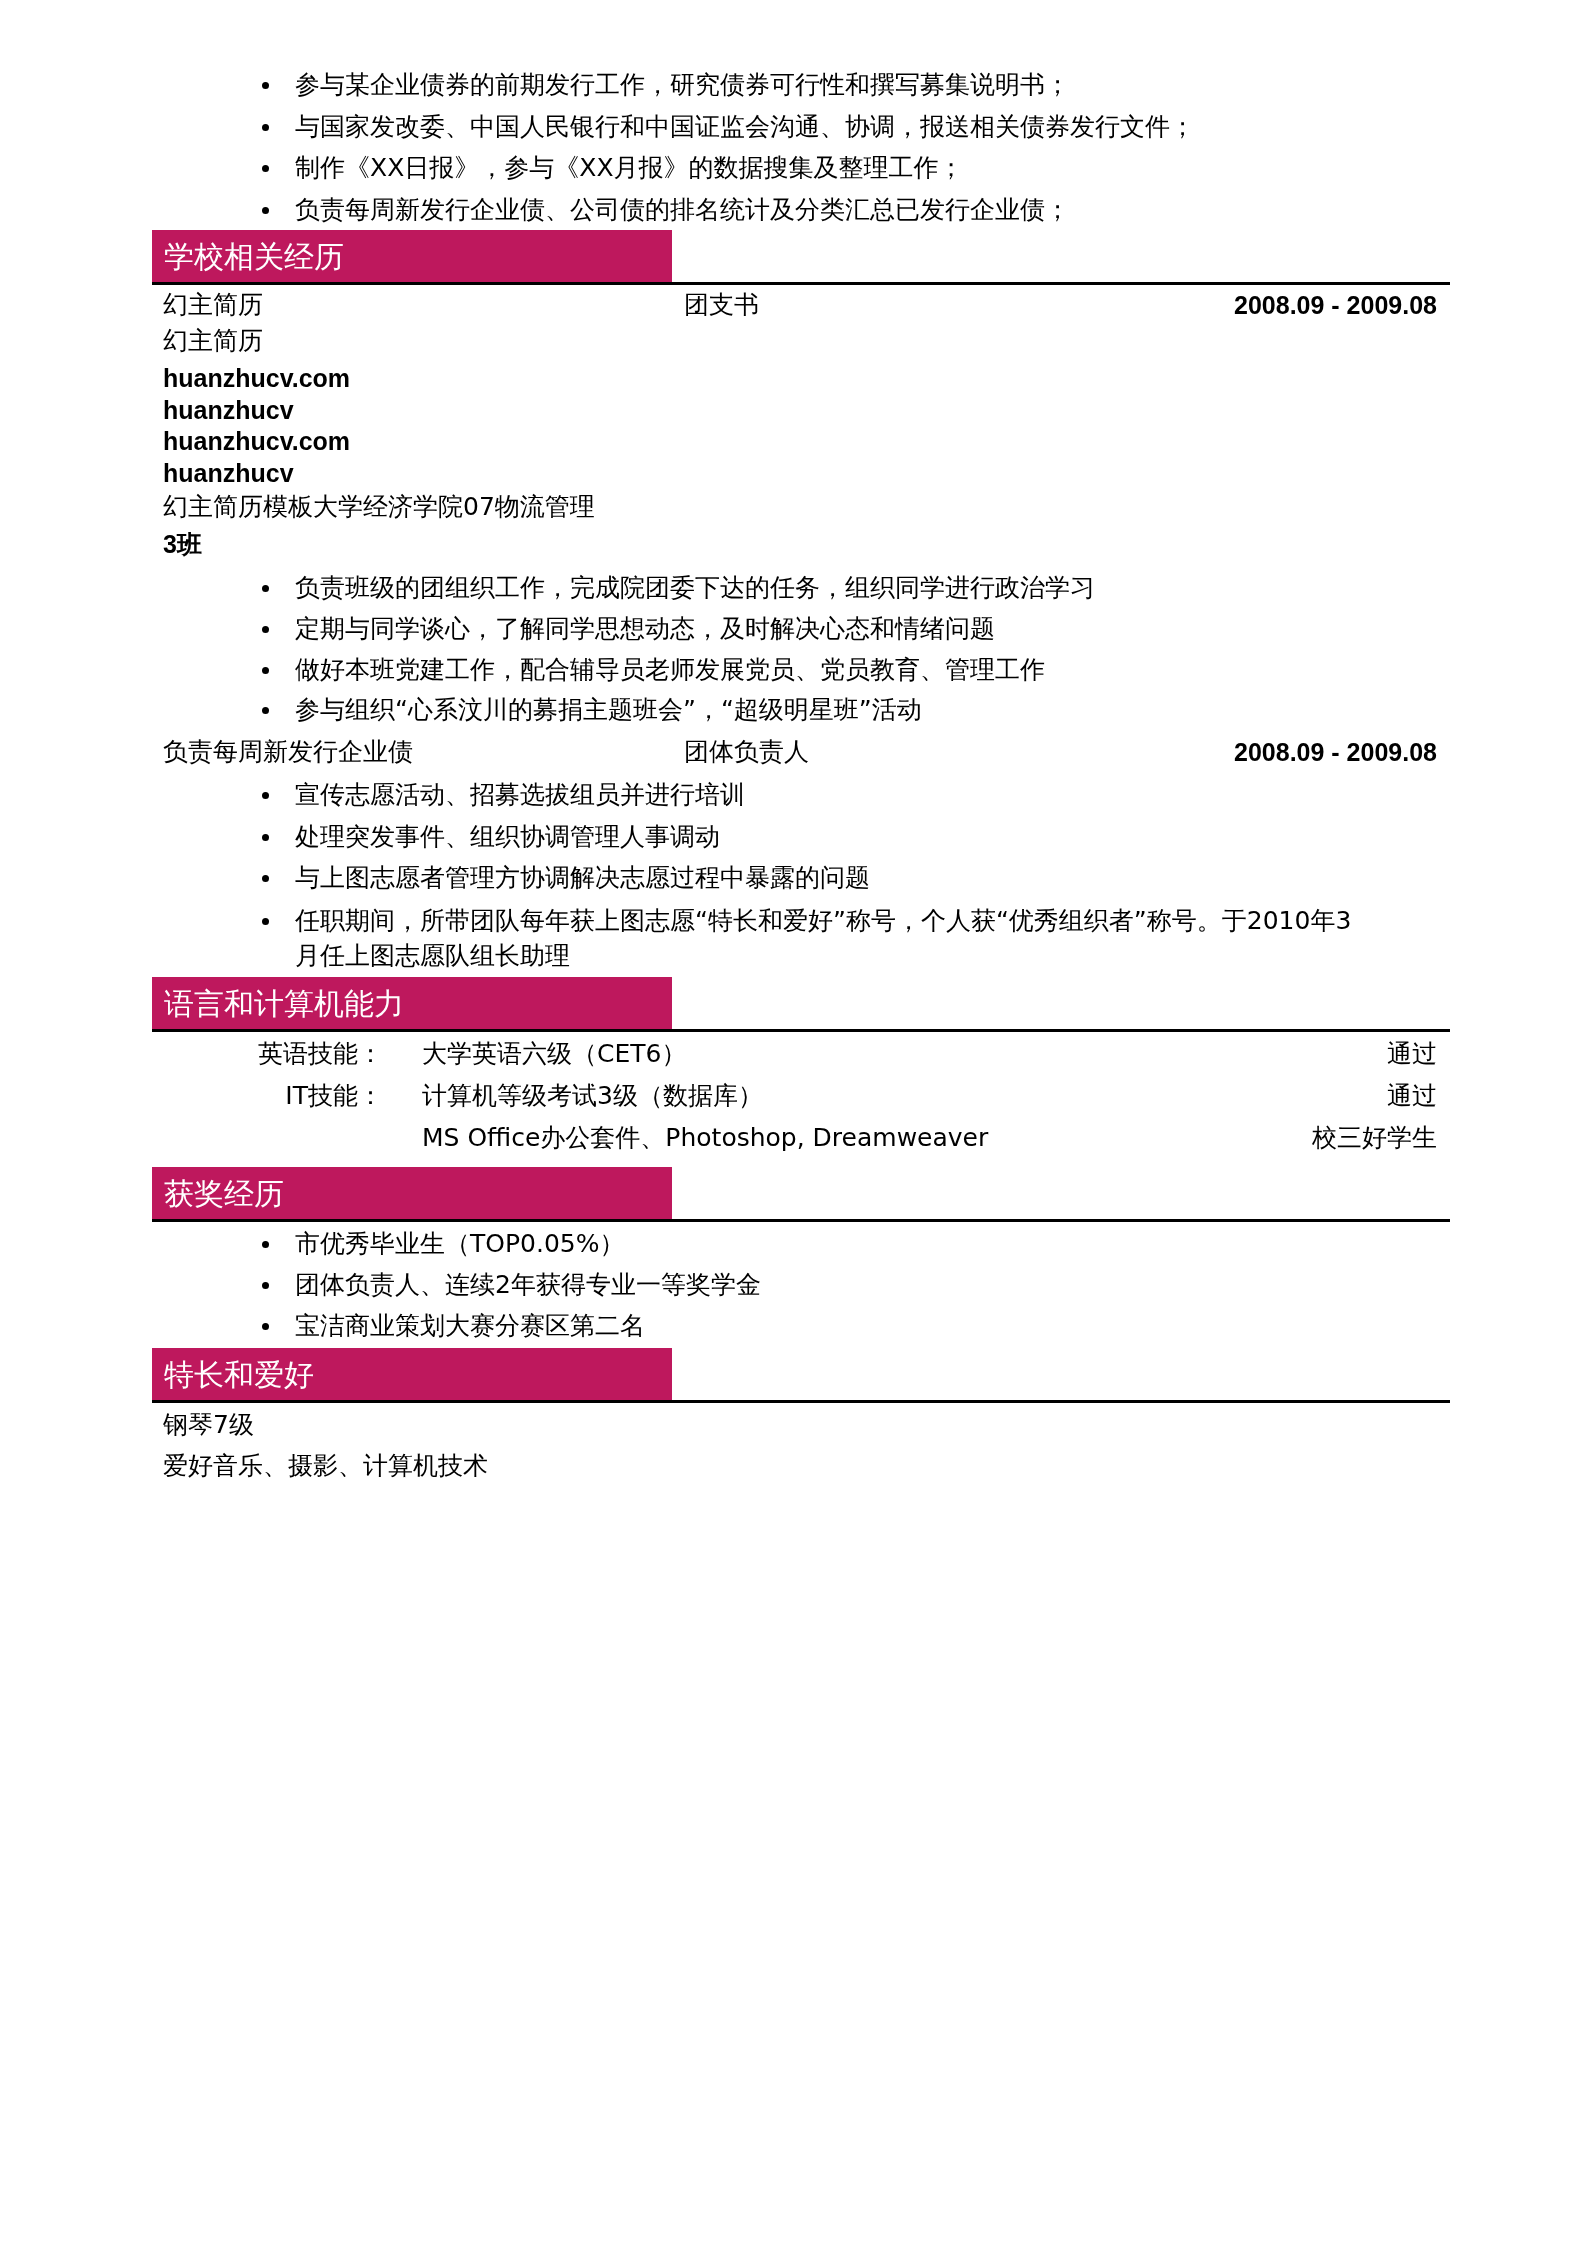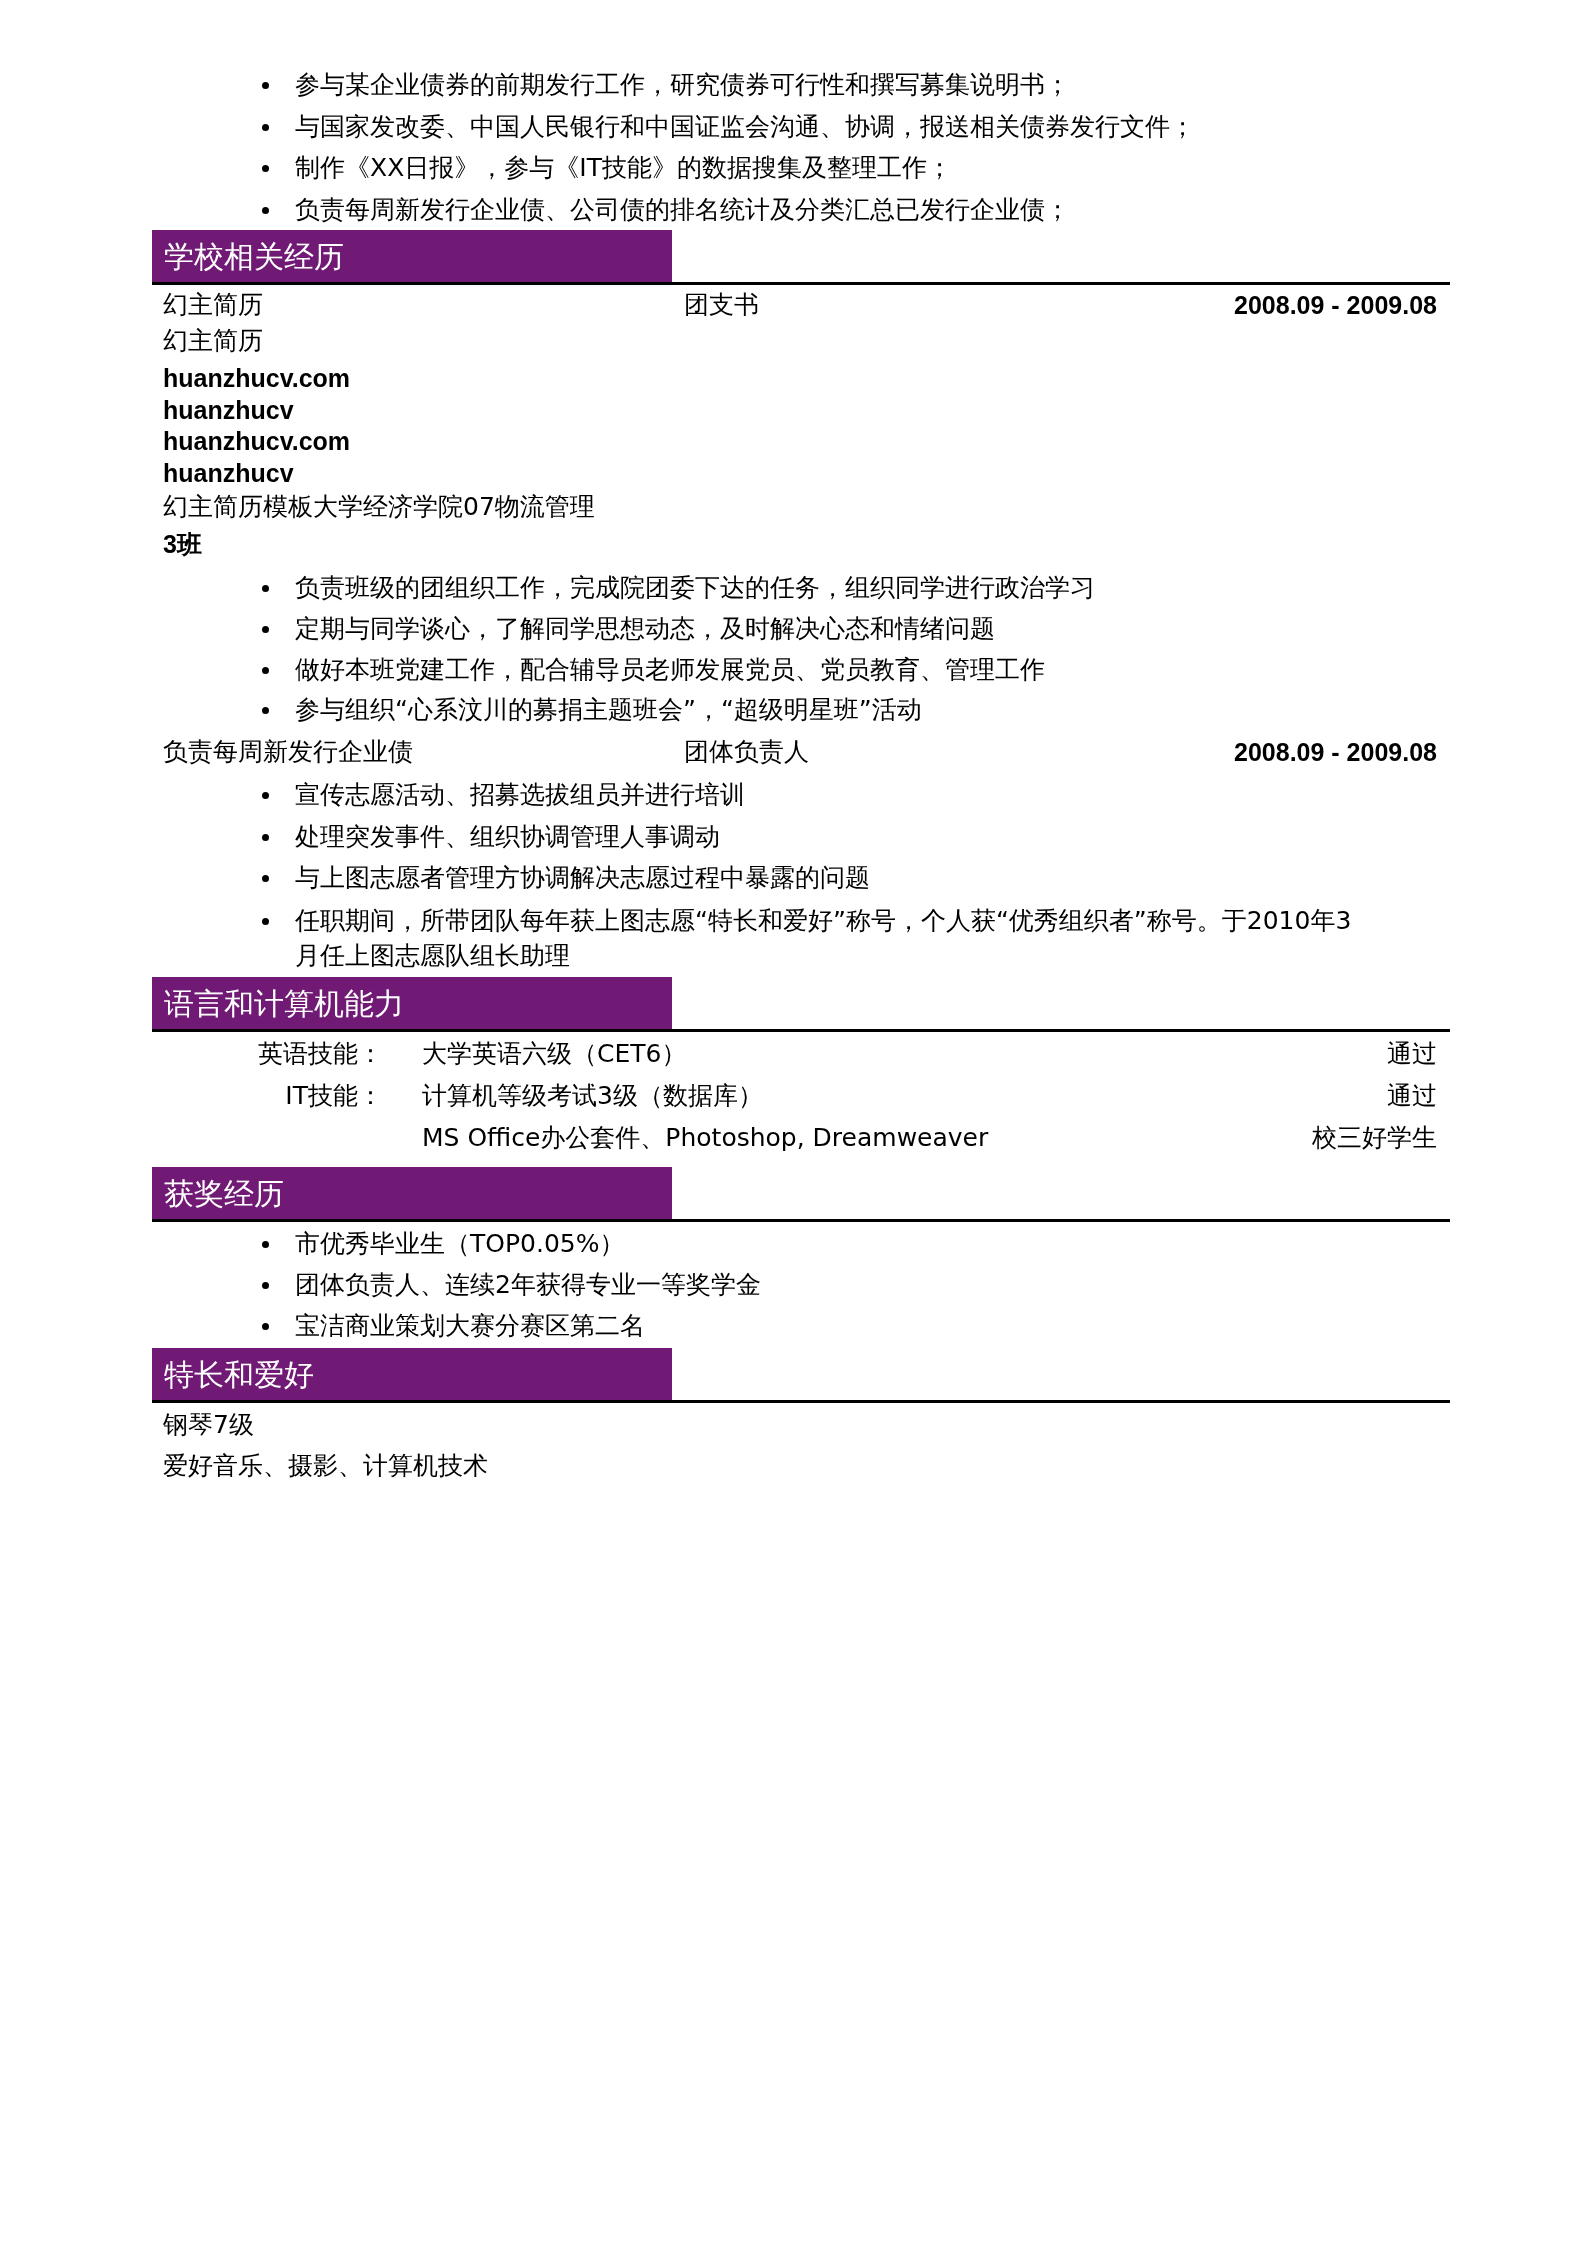--- a/index.html
+++ b/index.html
@@ -2,35 +2,35 @@
 <html><head>
 <meta charset="utf-8">
 <style>
   html, body { margin:0; padding:0; background:#ffffff; }
   body { width:1587px; height:2244px; position:relative; overflow:hidden;
          font-family:"DejaVu Sans", "Liberation Sans", sans-serif; color:#000; }
   .abs { position:absolute; white-space:nowrap; }
   .txt { font-size:25px; line-height:30px; }
   .bold { font-weight:bold; font-family:"Liberation Sans", sans-serif;text-align:right; }
   .bullet-dot { position:absolute; width:7px; height:7px; border-radius:50%; background:#000; }
-  .section-head { position:absolute; left:152px; width:520px; height:54px; background:#701a75; }
+  .section-head { position:absolute; left:152px; width:520px; height:54px; background:#be185d; }
   .section-head span { position:absolute; left:12px; top:9px; color:#fff; font-size:30px; line-height:36px; white-space:nowrap; }
   .section-rule { position:absolute; left:152px; width:1298px; height:3px; background:#000; }
   .right { text-align:right; }
 </style>
 </head>
 <body>
 
 <div>
   <div class="bullet-dot" style="left:262px;top:82px;"></div>
   <div class="abs txt" style="left:295px;top:70px;">参与某企业债券的前期发行工作，研究债券可行性和撰写募集说明书；</div>
   <div class="bullet-dot" style="left:262px;top:124px;"></div>
   <div class="abs txt" style="left:295px;top:112px;">与国家发改委、中国人民银行和中国证监会沟通、协调，报送相关债券发行文件；</div>
   <div class="bullet-dot" style="left:262px;top:165px;"></div>
-  <div class="abs txt" style="left:295px;top:153px;">制作《XX日报》，参与《IT技能》的数据搜集及整理工作；</div>
+  <div class="abs txt" style="left:295px;top:153px;">制作《XX日报》，参与《XX月报》的数据搜集及整理工作；</div>
   <div class="bullet-dot" style="left:262px;top:207px;"></div>
   <div class="abs txt" style="left:295px;top:195px;">负责每周新发行企业债、公司债的排名统计及分类汇总已发行企业债；</div>
 </div>
 
 <div class="section-head" style="top:230px;">
   <span>学校相关经历</span>
 </div>
 <div class="section-rule" style="top:282px;"></div>
 
 <div>

